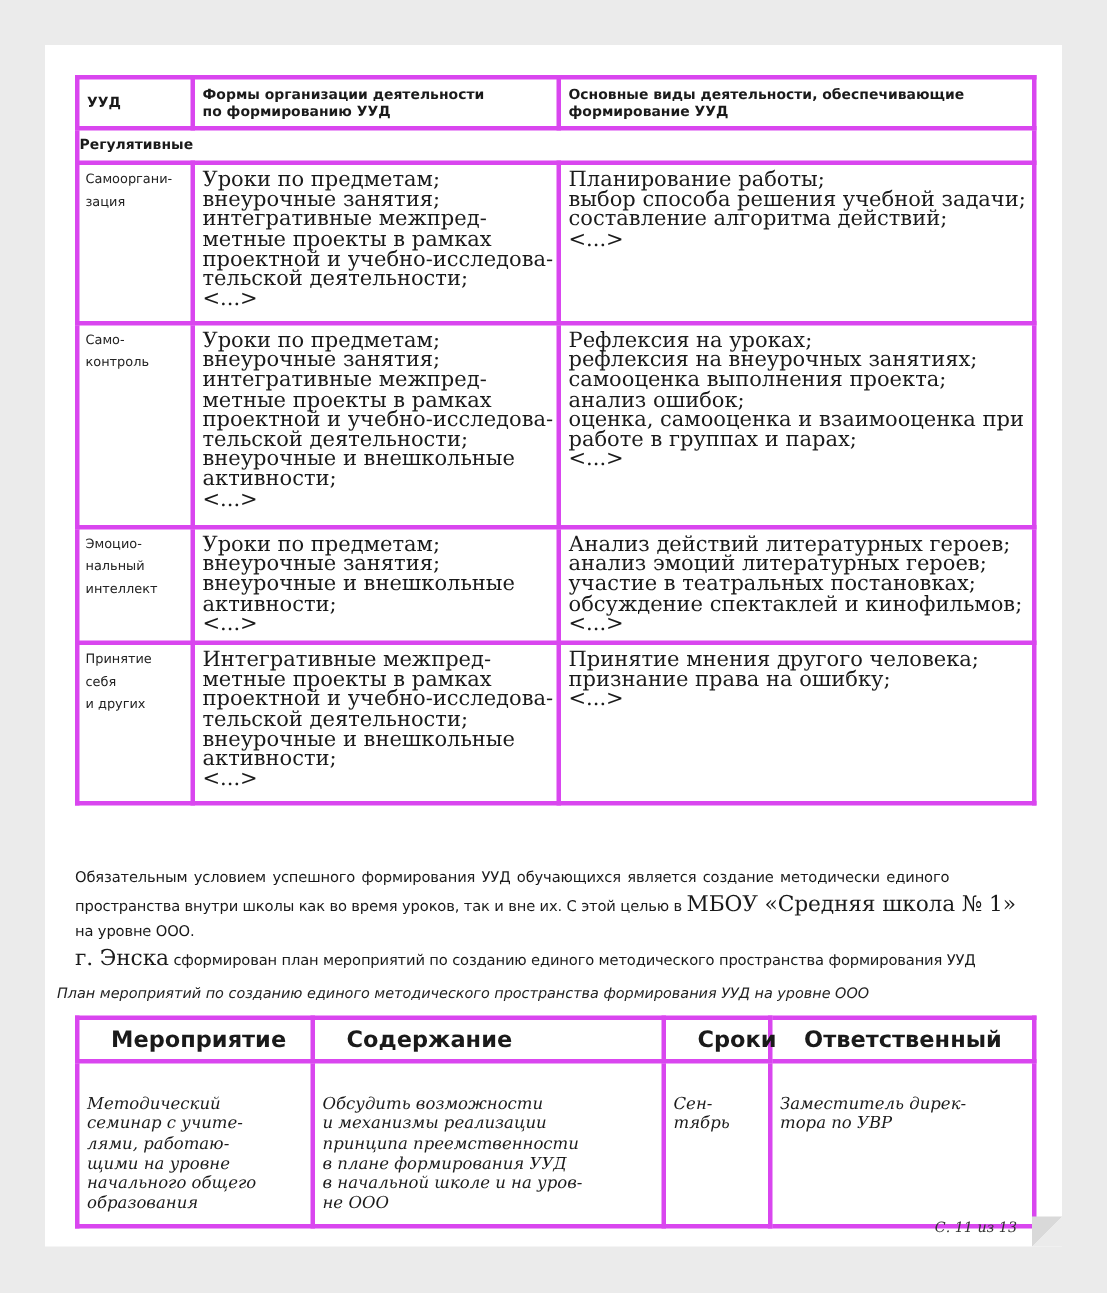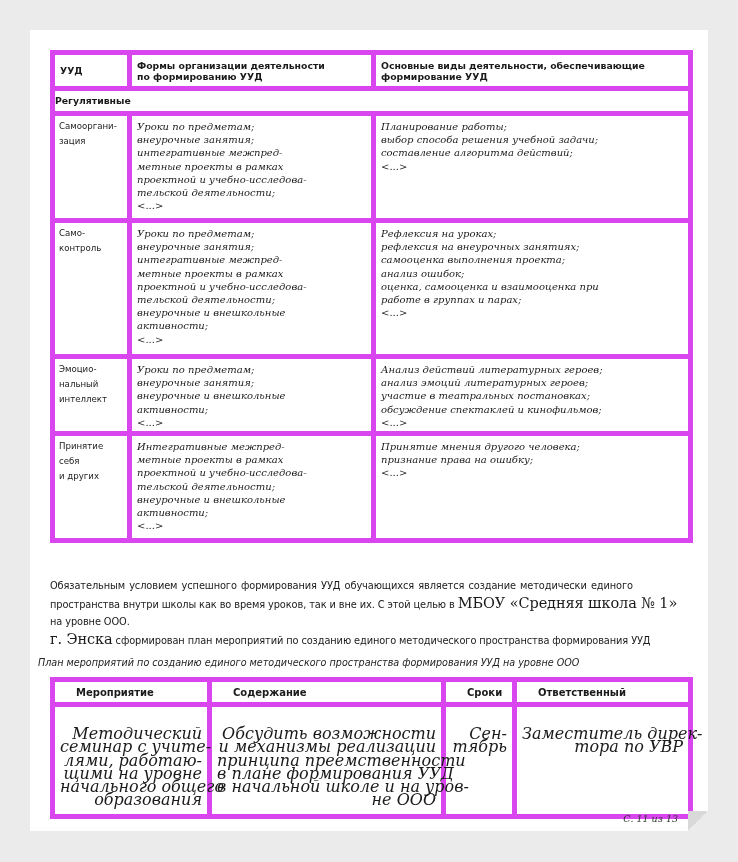--- a/index.html
+++ b/index.html
@@ -20,21 +20,21 @@
     right: 0; bottom: 0;
     width: 20px; height: 20px;
     background: linear-gradient(135deg, #ffffff 0%, #ffffff 0%, #d9d9d9 0%, #d9d9d9 50%, #ebebeb 50%, #ebebeb 100%);
   }
   table {
     border-collapse: collapse;
     position: absolute;
     table-layout: fixed;
   }
   td, th {
-    border: 5px solid #d946ef;
+    border: 3px solid #d946ef;
     vertical-align: top;
     text-align: left;
     padding: 0;
   }
 
   
   #t1 { left: 20px; top: 20px; width: 638px; }
   #t1 th {
     font-family: "DejaVu Sans", sans-serif;
     font-weight: bold;
@@ -56,22 +56,21 @@
   }
   #t1 .uud {
     font-family: "DejaVu Sans", sans-serif;
     font-size: 8.6px;
     line-height: 15px;
     padding: 3px 4px 0 4px;
     color: #222;
   }
   #t1 .it {
     font-family: "DejaVu Serif", "Liberation Serif", serif;
-    font-style: italic;
-    font-size: 10px;
+    font-size: 14px;
     line-height: 13.2px;
     padding: 4px 5px 2px 5px;
     color: #1a1a1a;
   }
   .line { display: block; white-space: nowrap; }
 
   .heading33 {
     position: absolute;
     left: 20px; top: 526px;
     font-family: "DejaVu Sans", sans-serif;
@@ -102,35 +101,34 @@
     font-size: 9.6px;
     color: #222;
     white-space: nowrap;
   }
 
   
   #t2 { left: 20px; top: 647px; width: 638px; }
   #t2 th {
     font-family: "DejaVu Sans", sans-serif;
     font-weight: bold;
-    font-size: 10px;
+    font-size: 15px;
     padding: 4px 21px;
     height: 12px;
     vertical-align: middle;
     color: #1a1a1a;
   }
   #t2 td {
     font-family: "DejaVu Serif", "Liberation Serif", serif;
     font-style: italic;
-    font-size: 16px;
+    font-size: 11px;
     line-height: 13.3px;
     padding: 20px 5px 3px 5px;
     color: #1a1a1a;
     height: 84px;
-    text-align: right;
   }
   .page-num {
     position: absolute;
     right: 30px; top: 783px;
     font-family: "DejaVu Serif", "Liberation Serif", serif;
     font-style: italic;
     font-size: 9.5px;
     color: #333;
   }
 </style>

